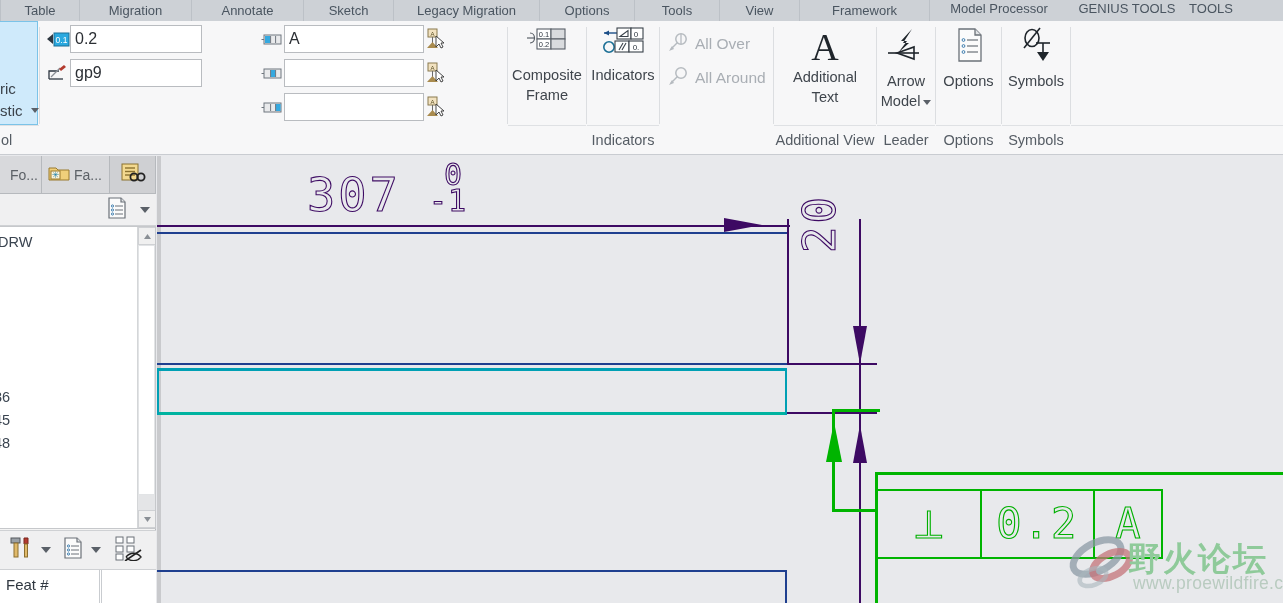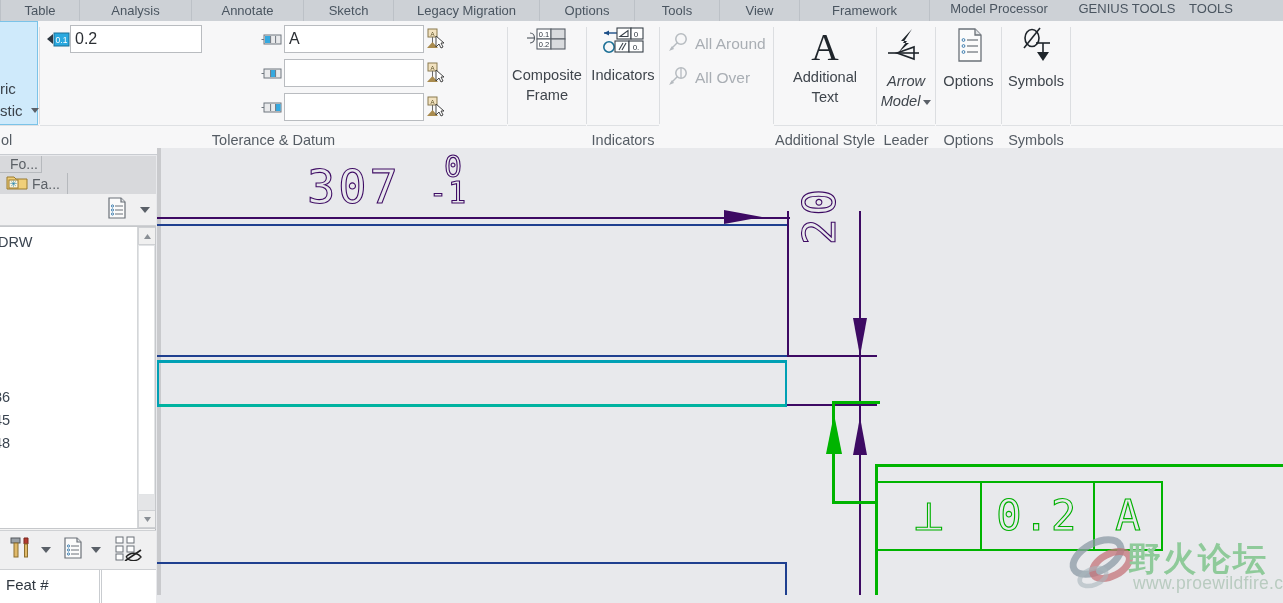--- a/index.html
+++ b/index.html
@@ -97,21 +97,21 @@
     border-top:5px solid #5a6068;vertical-align:middle;margin-left:3px;
   }
 
   
   .leftpanel{
     position:absolute;left:0;top:156px;width:156px;height:447px;
     background:#f4f4f4;border-right:1px solid #b6b9bd;box-sizing:border-box;
   }
   .lp-tabs{
     position:absolute;left:0;top:0;width:156px;height:38px;
-    background:#d8d9dc;display:flex;align-items:stretch;flex-direction:column;
+    background:#d8d9dc;display:flex;align-items:stretch;
   }
   .lp-tab{
     display:flex;align-items:center;gap:4px;padding:0 6px;
     border-right:1px solid #b6b9bd;border-bottom:1px solid #b6b9bd;
     font-size:14px;color:#5c6167;background:#d8d9dc;box-sizing:border-box;
   }
   .lp-tab.sel{background:#cfd0d3;}
   .lp-toolbar{
     position:absolute;left:0;top:38px;width:156px;height:32px;
     background:#f0f0f1;border-bottom:1px solid #cfd1d4;
@@ -141,21 +141,21 @@
   }
   .lp-table{position:absolute;left:0;top:414px;width:156px;height:38px;background:#fff;}
   .lp-th{
     font-size:15px;color:#2f3740;padding:6px 0 0 6px;
     border-right:1px solid #c9ccd0;width:100px;box-sizing:border-box;height:100%;
   }
   .lp-th2{position:absolute;left:101px;top:0;width:55px;height:100%;border-left:1px solid #c9ccd0;box-sizing:border-box;}
 
   
   .canvas{
-    position:absolute;left:157px;top:148px;width:1126px;height:447px;
+    position:absolute;left:157px;top:156px;width:1126px;height:447px;
     background:#e8e9ec;overflow:hidden;text-align:center;
   }
   .cv-scroll{position:absolute;left:-1px;top:0;width:5px;height:447px;background:#c9cacd;}
 
   
   .dimtxt{
     position:absolute;color:#3d0a63;
     font-family:"DejaVu Sans Mono", monospace;
     font-weight:300;letter-spacing:3px;
     -webkit-text-stroke:0px;
@@ -214,21 +214,21 @@
 </head>
 <body>
 
 <div id="app">
 
   <div class="tabstrip">
     <div class="tab first" style="width:80px">
         <span>Table</span>
       </div>
     <div class="tab" style="width:112px">
-        <span>Analysis</span>
+        <span>Migration</span>
       </div>
     <div class="tab" style="width:112px">
         <span>Annotate</span>
       </div>
     <div class="tab" style="width:90px">
         <span>Sketch</span>
       </div>
     <div class="tab" style="width:146px">
         <span>Legacy Migration</span>
       </div>
@@ -277,20 +277,31 @@
               <span class="ticon">
                 <svg width="24" height="15" viewBox="0 0 24 15">
                   <path d="M1 7 L7 2 L7 12 Z" fill="#2d3640"></path>
                   <rect x="8" y="1" width="15" height="13" fill="#29a8df" stroke="#1b6f95"></rect>
                   <text x="15.5" y="11" font-size="8.5" text-anchor="middle" fill="#fff" font-family="Liberation Sans, sans-serif">0.1</text>
                 </svg>
               </span>
               <div class="tinput" style="width:132px">0.2</div>
             </div>
 
+            <div class="row-ctrl" style="left:6px;top:38px;">
+              <span class="ticon">
+                <svg width="24" height="19" viewBox="0 0 24 19">
+                  <path d="M3 15 L3 7 L13 7" fill="none" stroke="#2d3640" stroke-width="1.3"></path>
+                  <path d="M3 15 L17 15" stroke="#2d3640" stroke-width="1.3"></path>
+                  <path d="M5 13 L14 4" stroke="#8a8f95" stroke-width="1.2"></path>
+                  <path d="M13 5 L18 1 L20 3 L15 7 Z" fill="#b33a2e"></path>
+                </svg>
+              </span>
+              <div class="tinput" style="width:132px">gp9</div>
+            </div>
 
             <div class="row-ctrl" style="left:220px;top:4px;">
               <span class="ticon">
                 <svg width="23" height="11" viewBox="0 0 23 11">
                   <rect x="3" y="1" width="17" height="9" fill="#e9eaec" stroke="#6f767e"></rect>
                   <rect x="4" y="2" width="5" height="7" fill="#35a9e0"></rect>
                   <line x1="9.6" y1="2" x2="9.6" y2="9" stroke="#6f767e"></line>
                   <line x1="14.6" y1="2" x2="14.6" y2="9" stroke="#6f767e"></line>
                   <line x1="0.5" y1="5.5" x2="3" y2="5.5" stroke="#6f767e"></line>
                 </svg>
@@ -343,21 +354,20 @@
                   <rect x="3" y="1" width="9" height="8" fill="#f2e2c0" stroke="#8a7a4f"></rect>
                   <text x="7.5" y="7.5" font-size="6" text-anchor="middle" fill="#5a5026" font-family="Liberation Sans, sans-serif">A</text>
                   <line x1="7.5" y1="9" x2="7.5" y2="15" stroke="#6b6b6b"></line>
                   <path d="M2 20 L13 20 L7.5 14 Z" fill="#a98b4e"></path>
                   <path d="M11 8 L11 19 L14 16 L16 20 L18 19 L16 15 L19 15 Z" fill="#fff" stroke="#333" stroke-width="0.9"></path>
                 </svg>
               </span>
             </div>
           </div>
         </div>
-        <div class="rlabel">Tolerance &amp; Datum</div>
       </div>
       <div class="vsep"></div>
 
       <div class="rgroup g-comp">
         <div class="rcontent" style="align-items:flex-start;">
           <div class="bigbtn">
             <span>
               <svg width="42" height="34" viewBox="0 0 42 34">
                 <path d="M4 6 C10 6, 10 16, 4 16" fill="none" stroke="#5a6068" stroke-width="1.2"></path>
                 <line x1="1" y1="11" x2="9" y2="11" stroke="#5a6068" stroke-width="1.2"></line>
@@ -403,58 +413,58 @@
       </div>
       <div class="vsep"></div>
 
       <div class="rgroup g-mod">
         <div class="rcontent" style="align-items:flex-start;padding-top:6px;">
           <div style="width:100%">
             <div class="modrow">
               <span>
                 <svg width="22" height="20" viewBox="0 0 22 20">
                   <circle cx="13" cy="7" r="5.2" fill="none" stroke="#b6bbc0" stroke-width="1.5"></circle>
+                  <line x1="13" y1="2" x2="13" y2="12" stroke="#b6bbc0" stroke-width="1.3"></line>
                   <line x1="9.5" y1="10.5" x2="3" y2="17" stroke="#b6bbc0" stroke-width="1.5"></line>
                   <path d="M1 19 L6 17 L4 14 Z" fill="#b6bbc0"></path>
                 </svg>
               </span>
-              <span>All Around</span>
+              <span>All Over</span>
             </div>
             <div class="modrow">
               <span>
                 <svg width="22" height="20" viewBox="0 0 22 20">
                   <circle cx="13" cy="7" r="5.2" fill="none" stroke="#b6bbc0" stroke-width="1.5"></circle>
-                  <line x1="13" y1="2" x2="13" y2="12" stroke="#b6bbc0" stroke-width="1.3"></line>
                   <line x1="9.5" y1="10.5" x2="3" y2="17" stroke="#b6bbc0" stroke-width="1.5"></line>
                   <path d="M1 19 L6 17 L4 14 Z" fill="#b6bbc0"></path>
                 </svg>
               </span>
-              <span>All Over</span>
+              <span>All Around</span>
             </div>
           </div>
         </div>
       </div>
       <div class="vsep"></div>
 
       <div class="rgroup g-addtxt">
         <div class="rcontent" style="align-items:flex-start;">
           <div class="bigbtn">
             <span style="height:40px;display:flex;align-items:center;">
               <span style="font-family:'Liberation Serif', serif;font-size:38px;color:#1f252b;line-height:38px;">A</span>
             </span>
             <div class="cap">Additional</div>
             <div class="cap">Text</div>
           </div>
         </div>
-        <div class="rlabel">Additional Style</div>
+        <div class="rlabel">Additional View</div>
       </div>
       <div class="vsep"></div>
 
       <div class="rgroup g-lead">
-        <div class="rcontent" style="align-items:flex-start;font-style:italic;">
+        <div class="rcontent" style="align-items:flex-start;">
           <div class="bigbtn">
             <span>
               <svg width="42" height="40" viewBox="0 0 42 40">
                 <path d="M27 2 L16 14 L22 14 L13 26 L24 16 L18 16 Z" fill="#1f252b"></path>
                 <line x1="3" y1="26" x2="34" y2="26" stroke="#1f252b" stroke-width="1.6"></line>
                 <path d="M12 26 L29 20 L29 32 Z" fill="none" stroke="#1f252b" stroke-width="1.6"></path>
               </svg>
             </span>
             <div class="cap">Arrow</div>
             <div class="cap"><span>Model</span><span class="caret"></span></div>

